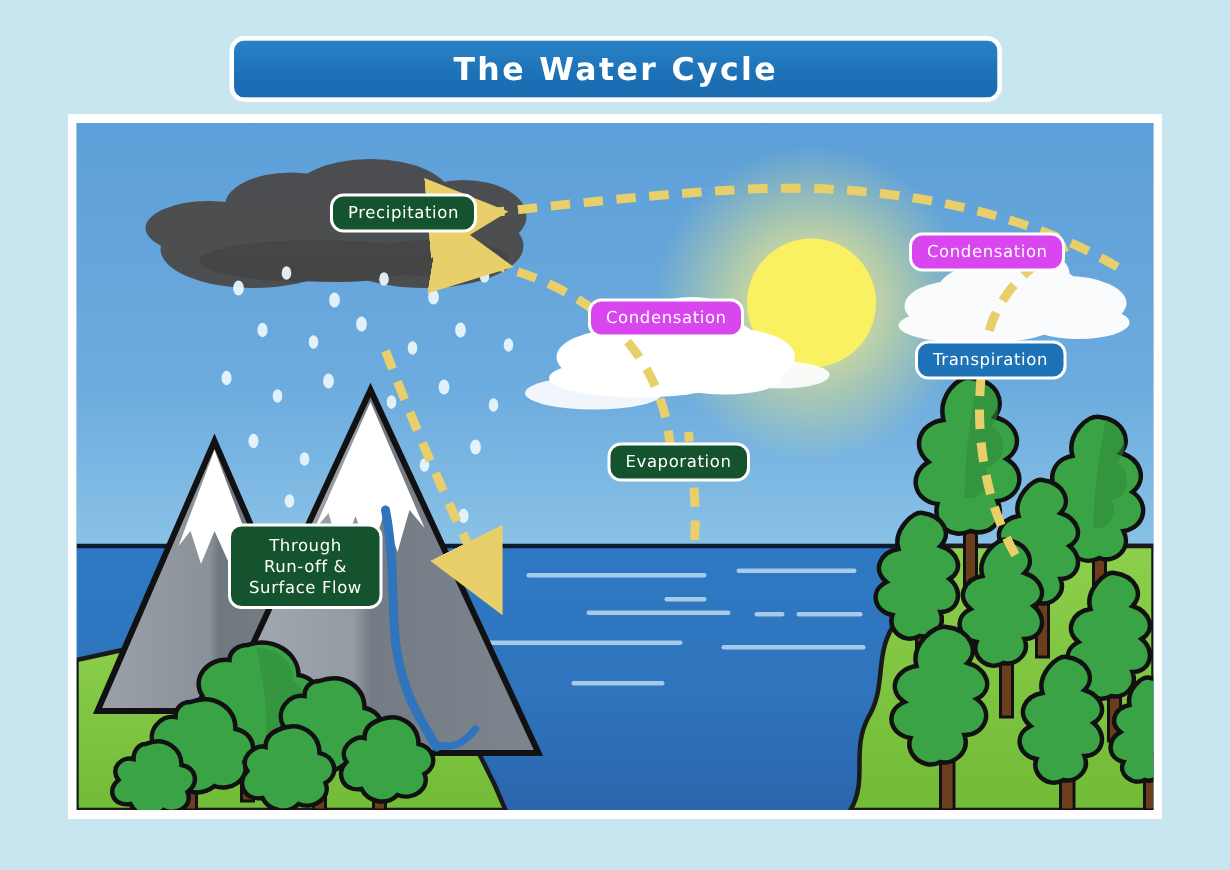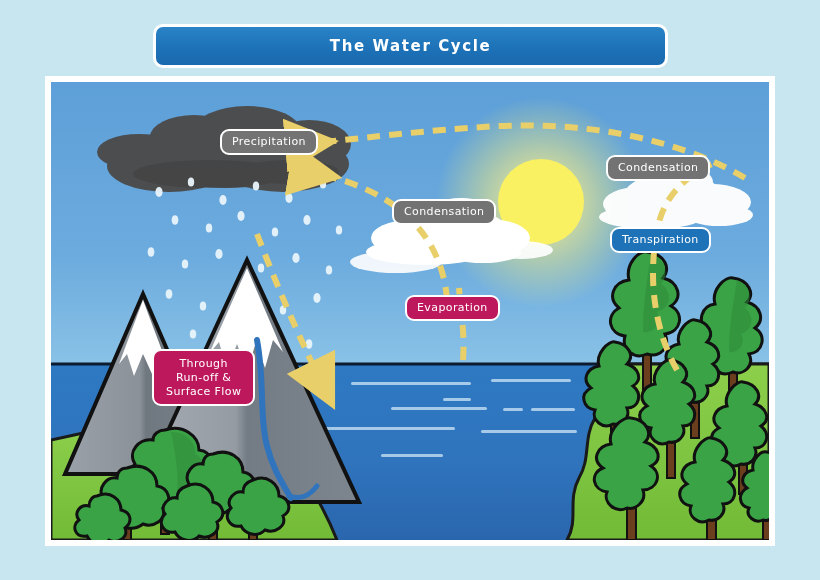--- a/index.html
+++ b/index.html
@@ -27,21 +27,21 @@
     border-radius: 10px;
     background: linear-gradient(180deg, #2a83c6 0%, #1d72b8 55%, #1a69ae 100%);
     border: 3px solid #ffffff;
     box-sizing: border-box;
     display: flex;
     align-items: center;
     justify-content: center;
   }
   #title-text {
     color: #ffffff;
-    font-size: 15px;
+    font-size: 21px;
     font-weight: bold;
     letter-spacing: 1.6px;
   }
 
   
   #scene-frame {
     position: absolute;
     left: 45px;
     top: 76px;
     width: 730px;
@@ -75,24 +75,24 @@
     color: #ffffff;
     font-size: 11px;
     letter-spacing: .4px;
     padding: 4px 10px;
     white-space: nowrap;
     box-sizing: border-box;
     text-align: center;
     line-height: 1.25;
     z-index: 40;
   }
-  .lbl-orange { background: #737373; }
-  .lbl-pink   { background: #737373; }
+  .lbl-orange { background: #14532d; }
+  .lbl-pink   { background: #d946ef; }
   .lbl-blue   { background: #1d72b8; }
-  .lbl-cyan   { background: #be185d; }
+  .lbl-cyan   { background: #14532d; }
 </style>
 </head>
 <body>
 
 <div id="page">
 
   <div id="title-banner">
     <span id="title-text">The Water Cycle</span>
   </div>
 

